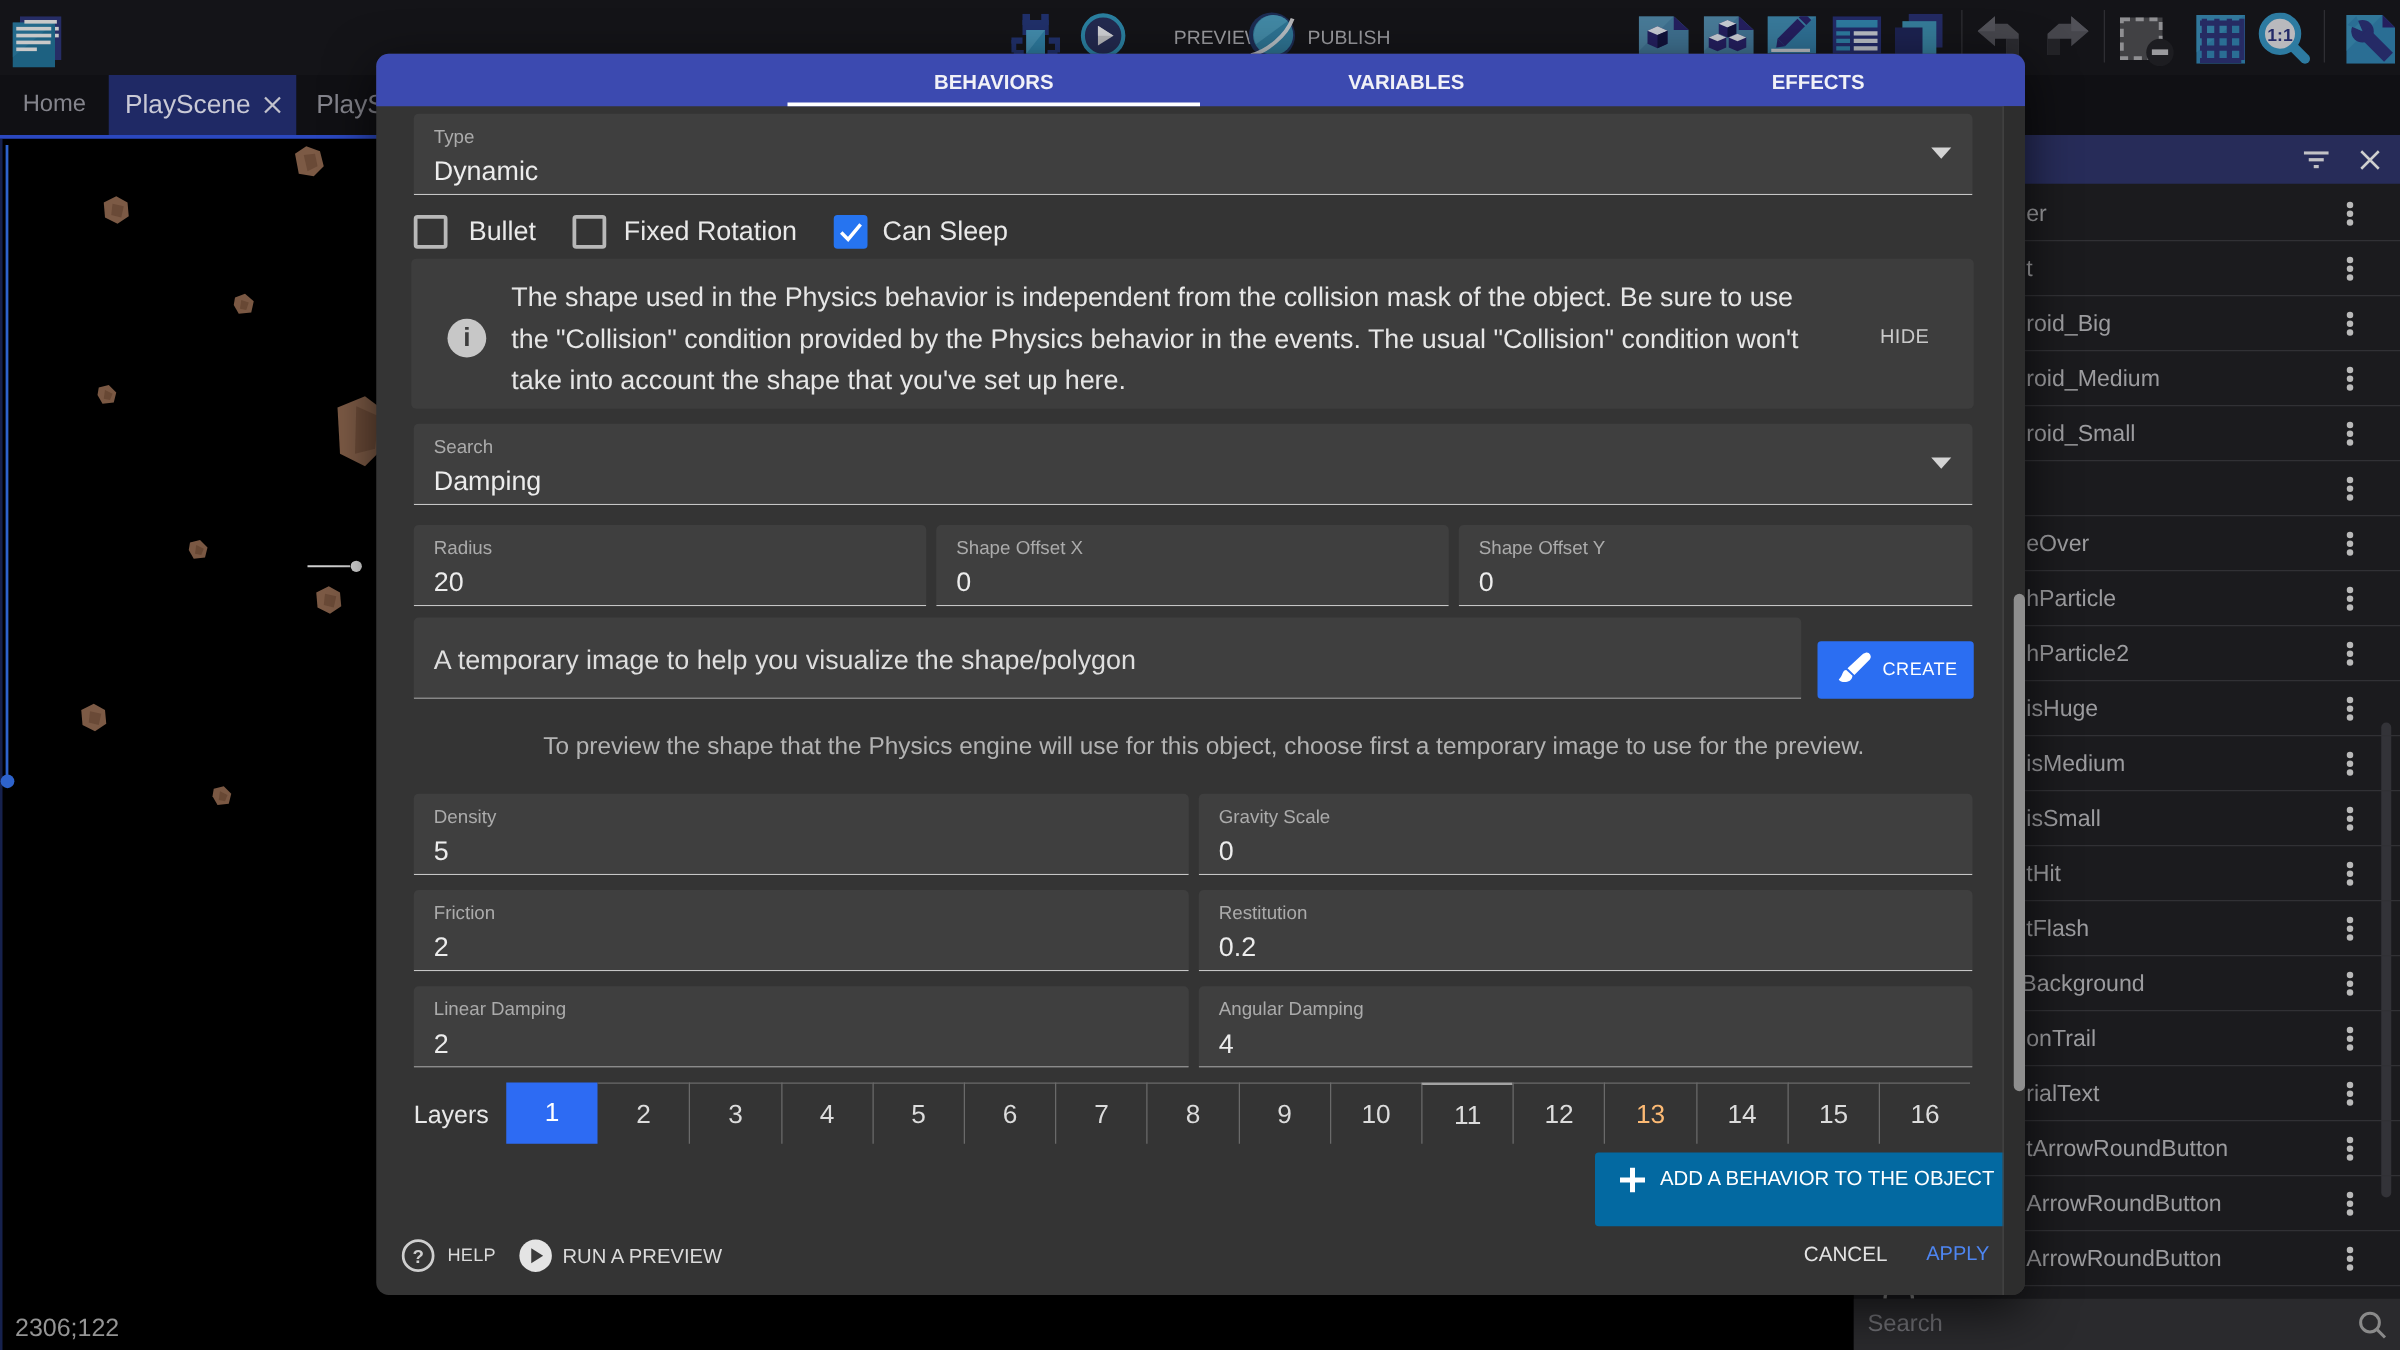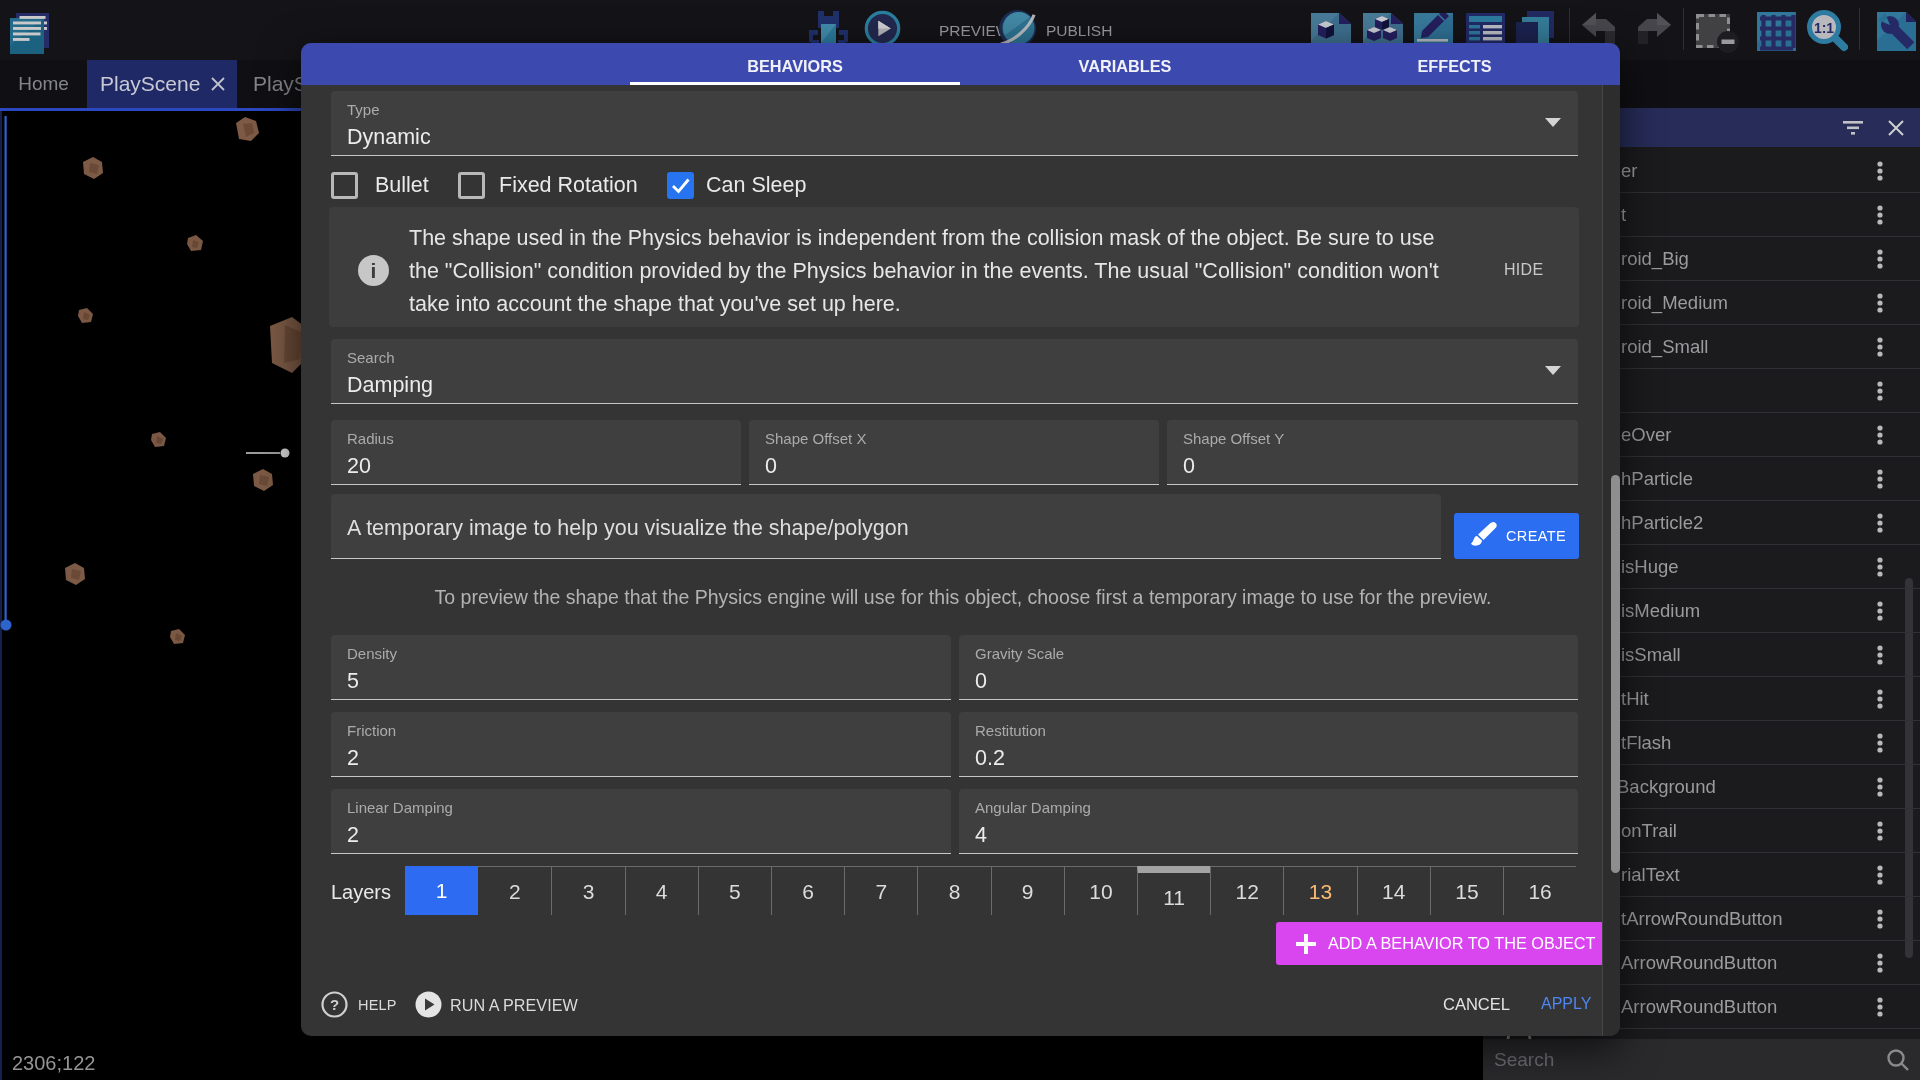--- a/index.html
+++ b/index.html
@@ -477,29 +477,29 @@
       <div class="abs" style="left:104.0px;top:823px;width:73.2px;height:49px;background:#2d6bf3;color:#fff;font-size:21px;text-align:center;line-height:49px;">1</div>
       <div class="abs" style="left:177.2px;top:823px;width:73.2px;height:49px;border-top:1px solid #6a6a6a;color:#dcdcdc;font-size:21px;text-align:center;line-height:49px;box-sizing:border-box;">2</div>
       <div class="abs" style="left:250.4px;top:823px;width:73.2px;height:49px;border-left:1px solid #6a6a6a;border-top:1px solid #6a6a6a;color:#dcdcdc;font-size:21px;text-align:center;line-height:49px;box-sizing:border-box;">3</div>
       <div class="abs" style="left:323.6px;top:823px;width:73.2px;height:49px;border-left:1px solid #6a6a6a;border-top:1px solid #6a6a6a;color:#dcdcdc;font-size:21px;text-align:center;line-height:49px;box-sizing:border-box;">4</div>
       <div class="abs" style="left:396.8px;top:823px;width:73.2px;height:49px;border-left:1px solid #6a6a6a;border-top:1px solid #6a6a6a;color:#dcdcdc;font-size:21px;text-align:center;line-height:49px;box-sizing:border-box;">5</div>
       <div class="abs" style="left:470.0px;top:823px;width:73.2px;height:49px;border-left:1px solid #6a6a6a;border-top:1px solid #6a6a6a;color:#dcdcdc;font-size:21px;text-align:center;line-height:49px;box-sizing:border-box;">6</div>
       <div class="abs" style="left:543.2px;top:823px;width:73.2px;height:49px;border-left:1px solid #6a6a6a;border-top:1px solid #6a6a6a;color:#dcdcdc;font-size:21px;text-align:center;line-height:49px;box-sizing:border-box;">7</div>
       <div class="abs" style="left:616.4px;top:823px;width:73.2px;height:49px;border-left:1px solid #6a6a6a;border-top:1px solid #6a6a6a;color:#dcdcdc;font-size:21px;text-align:center;line-height:49px;box-sizing:border-box;">8</div>
       <div class="abs" style="left:689.6px;top:823px;width:73.2px;height:49px;border-left:1px solid #6a6a6a;border-top:1px solid #6a6a6a;color:#dcdcdc;font-size:21px;text-align:center;line-height:49px;box-sizing:border-box;">9</div>
       <div class="abs" style="left:762.8px;top:823px;width:73.2px;height:49px;border-left:1px solid #6a6a6a;border-top:1px solid #6a6a6a;color:#dcdcdc;font-size:21px;text-align:center;line-height:49px;box-sizing:border-box;">10</div>
-      <div class="abs" style="left:836.0px;top:823px;width:73.2px;height:49px;border-left:1px solid #6a6a6a;border-top:7px solid #a3a3a3;color:#dcdcdc;font-size:21px;text-align:center;line-height:49px;box-sizing:border-box;">11</div>
+      <div class="abs" style="left:836.0px;top:823px;width:73.2px;height:49px;border-left:1px solid #6a6a6a;border-top:2px solid #a3a3a3;color:#dcdcdc;font-size:21px;text-align:center;line-height:49px;box-sizing:border-box;">11</div>
       <div class="abs" style="left:909.2px;top:823px;width:73.2px;height:49px;border-left:1px solid #6a6a6a;border-top:1px solid #6a6a6a;color:#dcdcdc;font-size:21px;text-align:center;line-height:49px;box-sizing:border-box;">12</div>
       <div class="abs" style="left:982.4px;top:823px;width:73.2px;height:49px;border-left:1px solid #6a6a6a;border-top:1px solid #6a6a6a;color:#fdba74;font-size:21px;text-align:center;line-height:49px;box-sizing:border-box;">13</div>
       <div class="abs" style="left:1055.6px;top:823px;width:73.2px;height:49px;border-left:1px solid #6a6a6a;border-top:1px solid #6a6a6a;color:#dcdcdc;font-size:21px;text-align:center;line-height:49px;box-sizing:border-box;">14</div>
       <div class="abs" style="left:1128.8px;top:823px;width:73.2px;height:49px;border-left:1px solid #6a6a6a;border-top:1px solid #6a6a6a;color:#dcdcdc;font-size:21px;text-align:center;line-height:49px;box-sizing:border-box;">15</div>
       <div class="abs" style="left:1202.0px;top:823px;width:73.2px;height:49px;border-left:1px solid #6a6a6a;border-top:1px solid #6a6a6a;color:#dcdcdc;font-size:21px;text-align:center;line-height:49px;box-sizing:border-box;">16</div>
       </div>
 
-      <div class="abs" style="left:975px;top:879px;width:334px;height:43px;background:#d946ef;border-radius:3px;">
+      <div class="abs" style="left:975px;top:879px;width:334px;height:59px;background:#0369a1;border-radius:3px;">
         <svg class="abs" style="left:20px;top:12px;" width="20" height="20" viewBox="0 0 20 20">
             <path d="M10 0 V20 M0 10 H20" stroke="#fff" stroke-width="4"></path>
           </svg>
         <div class="abs" style="left:52px;top:12px;font-size:16.3px;color:#fff;letter-spacing:0px;">ADD A BEHAVIOR TO THE OBJECT</div>
       </div>
 
       <svg class="abs" style="left:20px;top:948px;" width="27" height="27" viewBox="0 0 27 27">
         <circle cx="13.5" cy="13.5" r="12" stroke="#cfcfcf" stroke-width="2.2" fill="none"></circle>
         <text x="13.5" y="19" font-size="15" font-weight="bold" fill="#cfcfcf" text-anchor="middle" font-family="Liberation Sans, sans-serif">?</text>
       </svg>

